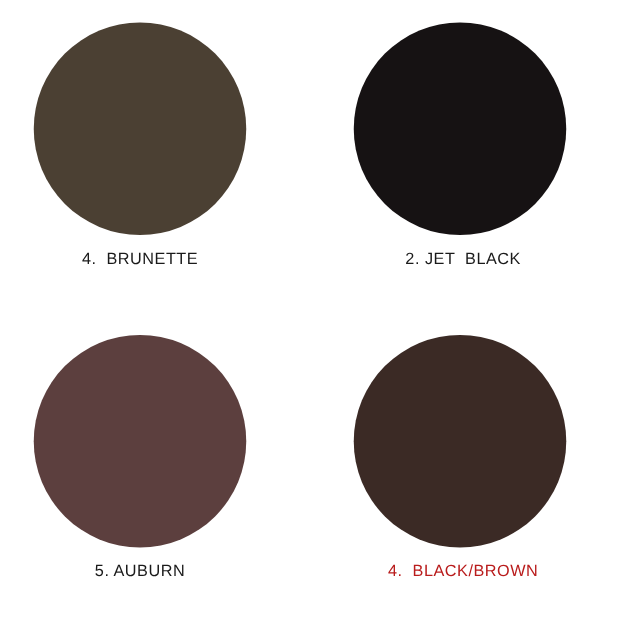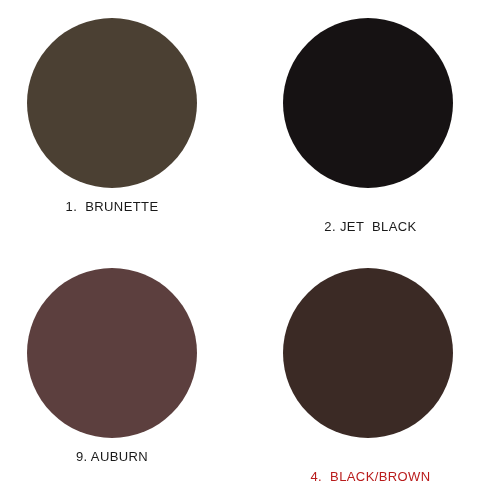--- a/index.html
+++ b/index.html
@@ -24,21 +24,21 @@
     position: absolute;
     width: 250px;
     height: 250px;
     display: flex;
     flex-direction: column;
     align-items: center;
   }
   .cell-r0 { top: 0; }
   .cell-r1 { top: 250px; }
   .cell-c0 { left: 0; }
-  .cell-c1 { left: 250px; gap: 20px; }
+  .cell-c1 { left: 250px; }
 
   .swatch-disc {
     width: 170px;
     height: 170px;
     border-radius: 50%;
     margin-top: 18px;
     flex: none;
   }
   .swatch-label {
     margin-top: 11px;
@@ -56,31 +56,31 @@
   .cell-c0 .swatch-label { margin-left: -26px; }
   .cell-c1 .swatch-label { margin-left: -9px; }
 </style>
 </head>
 <body style="background: rgb(255, 255, 255);">
 
 <div class="chart">
 
   <div class="swatch-cell cell-r0 cell-c0">
     <div class="swatch-disc" style="background-color: rgb(75, 64, 51);"></div>
-    <div class="swatch-label" style="color: rgb(26, 26, 26);">1.  BRUNETTE</div>
+    <div class="swatch-label" style="color: rgb(26, 26, 26);">4.  BRUNETTE</div>
   </div>
 
   <div class="swatch-cell cell-r0 cell-c1">
     <div class="swatch-disc" style="background-color: rgb(22, 18, 19);"></div>
     <div class="swatch-label" style="color: rgb(26, 26, 26);">2. JET  BLACK</div>
   </div>
 
   <div class="swatch-cell cell-r1 cell-c0">
     <div class="swatch-disc" style="background-color: rgb(92, 63, 62);"></div>
-    <div class="swatch-label" style="color: rgb(26, 26, 26);">9. AUBURN</div>
+    <div class="swatch-label" style="color: rgb(26, 26, 26);">5. AUBURN</div>
   </div>
 
   <div class="swatch-cell cell-r1 cell-c1">
     <div class="swatch-disc" style="background-color: rgb(59, 42, 37);"></div>
     <div class="swatch-label" style="color: #b91c1c;">4.  BLACK/BROWN</div>
   </div>
 
 </div>
 
 </body></html>

